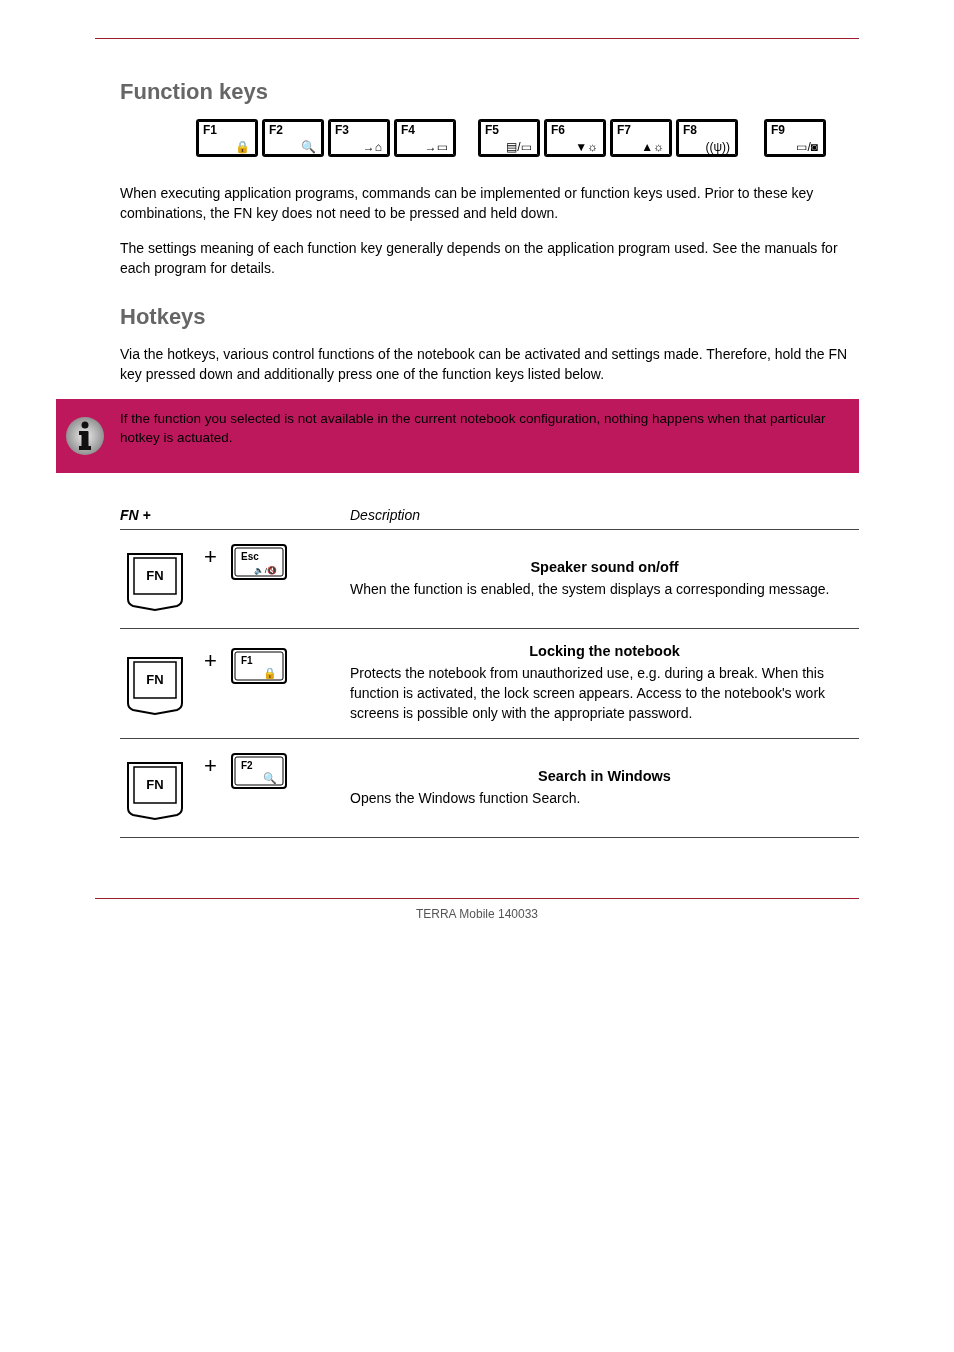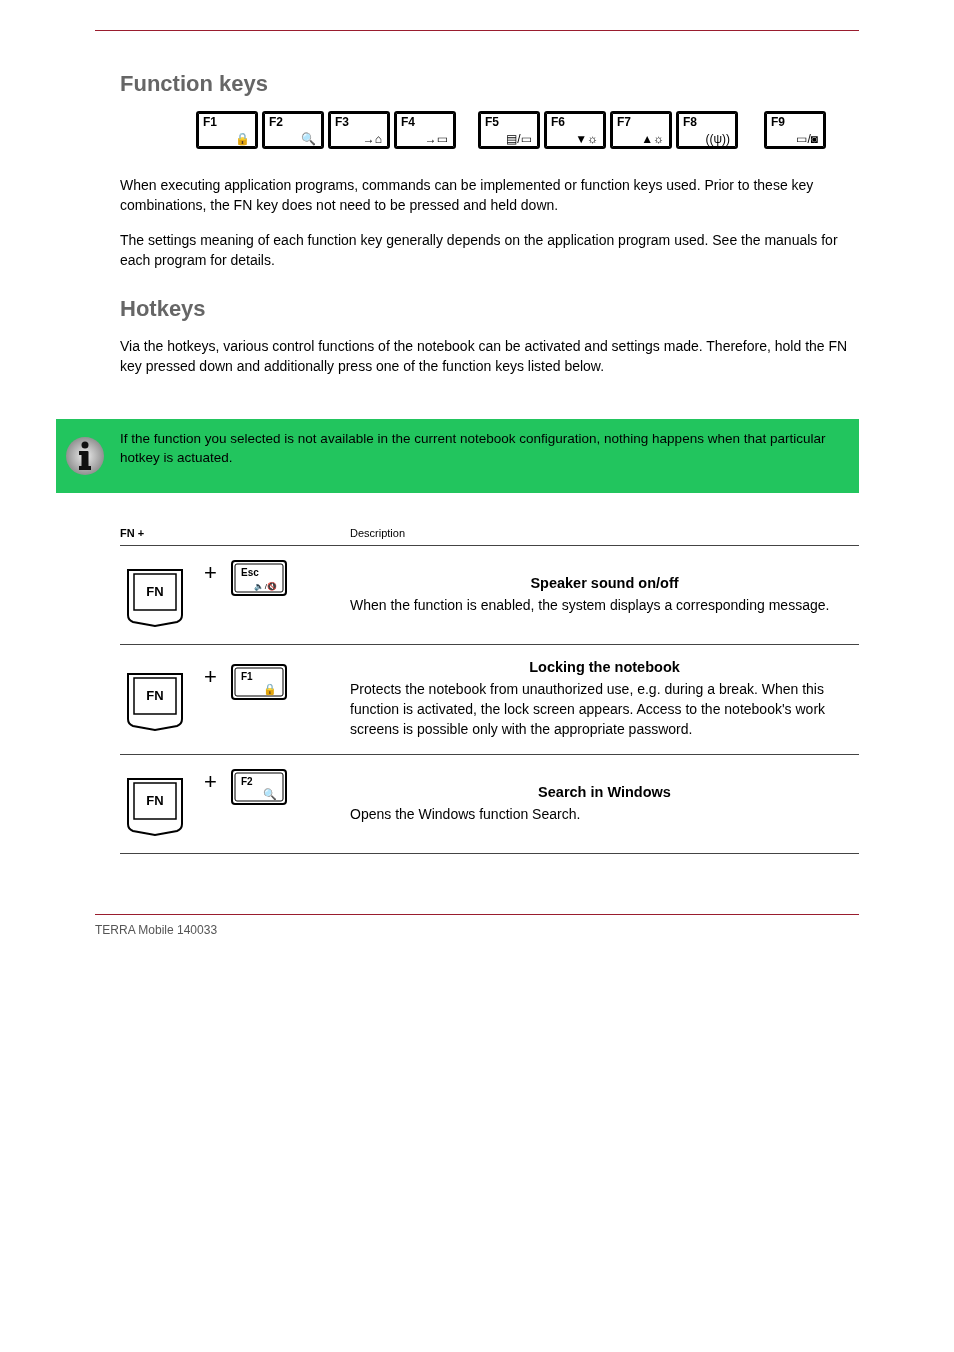--- a/index.html
+++ b/index.html
@@ -5,21 +5,21 @@
     * { box-sizing: border-box; margin: 0; padding: 0; }
     body {
       width: 954px;
       margin: 0 auto;
       font-family: Verdana, Arial, sans-serif;
       background: #fff;
       color: #000;
       position: relative;
     }
     .page {
-      padding: 30px 95px 40px 120px;
+      padding: 38px 95px 40px 120px;
       position: relative;
     }
     .top-rule {
       height: 1px;
       background: #9a1d2e;
       margin-bottom: 40px;
       margin-left: -25px;
     }
     .section-head {
       font-family: Arial, sans-serif;
@@ -62,67 +62,68 @@
     .fkey .icn {
       position: absolute;
       bottom: 2px;
       right: 6px;
       font-size: 12px;
       line-height: 1;
     }
     .h-hotkeys { font-size: 22px; margin-bottom: 14px; margin-top: 26px; }
 
     .note-box {
-      background: #22c55e;
+      background: #be185d;
       padding: 10px 18px 10px 64px;
       position: relative;
       min-height: 74px;
-      margin: 42px 0 34px -64px;
+      margin: 14px 0 34px -64px;
     }
     .note-box .info-icon {
       position: absolute;
       left: 8px;
       top: 50%;
       transform: translateY(-50%);
       width: 42px;
       height: 42px;
     }
     .note-box p {
       font-size: 13.5px;
       line-height: 1.45;
     }
 
     .combo-table { width: 100%; border-collapse: collapse; }
     .combo-table .thead td {
       border-bottom: 1px solid #444;
       padding-bottom: 6px;
-      font-size: 11px;
+      font-size: 14px;
       font-weight: 500;
       font-family: Verdana, Arial, sans-serif;
+      font-style: italic;
     }
     .combo-table .thead .c1 { width: 230px; font-weight: bold; }
     .combo-table tr.row td {
       border-bottom: 1px solid #444;
       padding: 14px 0;
       vertical-align: middle;
       font-size: 14px;
     }
     .combo-cell { display: flex; align-items: flex-start; gap: 14px; }
     .combo-plus { font-size: 22px; font-family: Arial, sans-serif; }
 
     .desc .title { font-weight: bold; font-size: 14.5px; margin-bottom: 4px; text-align: center; }
     .desc p { font-size: 14px; line-height: 1.45; }
 
     .fn-key-svg { width: 70px; height: 70px; }
     .esc-key-svg { width: 56px; height: 36px; }
 
     .footer {
       border-top: 1px solid #9a1d2e;
       display: flex;
-      justify-content: flex-start;
+      justify-content: center;
       padding-top: 8px;
       margin-top: 60px;
       margin-left: -25px;
       font-size: 12px;
       color: #555;
     }
     .footer-left { font-size: 12px; }
   </style>
 </head>
 <body>

